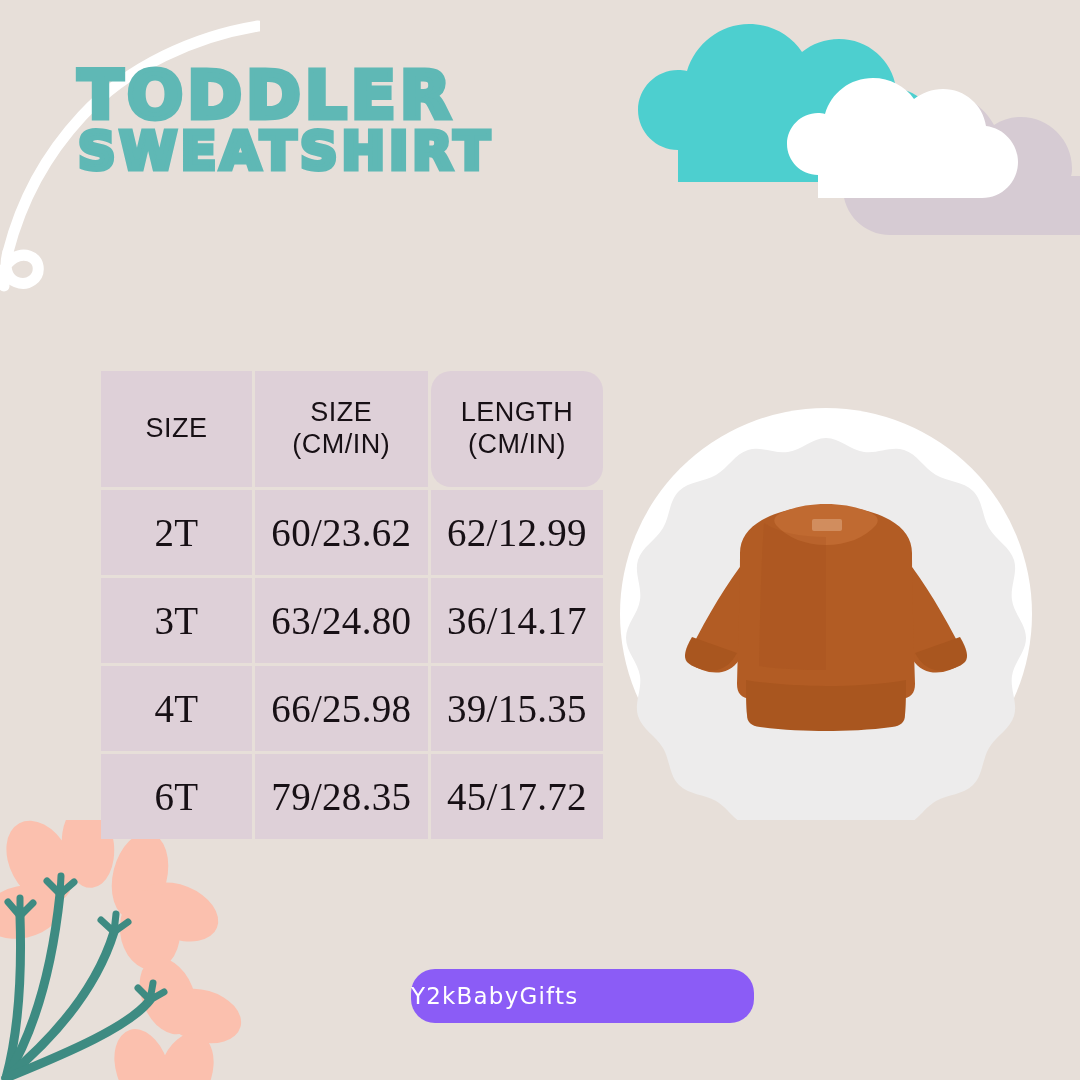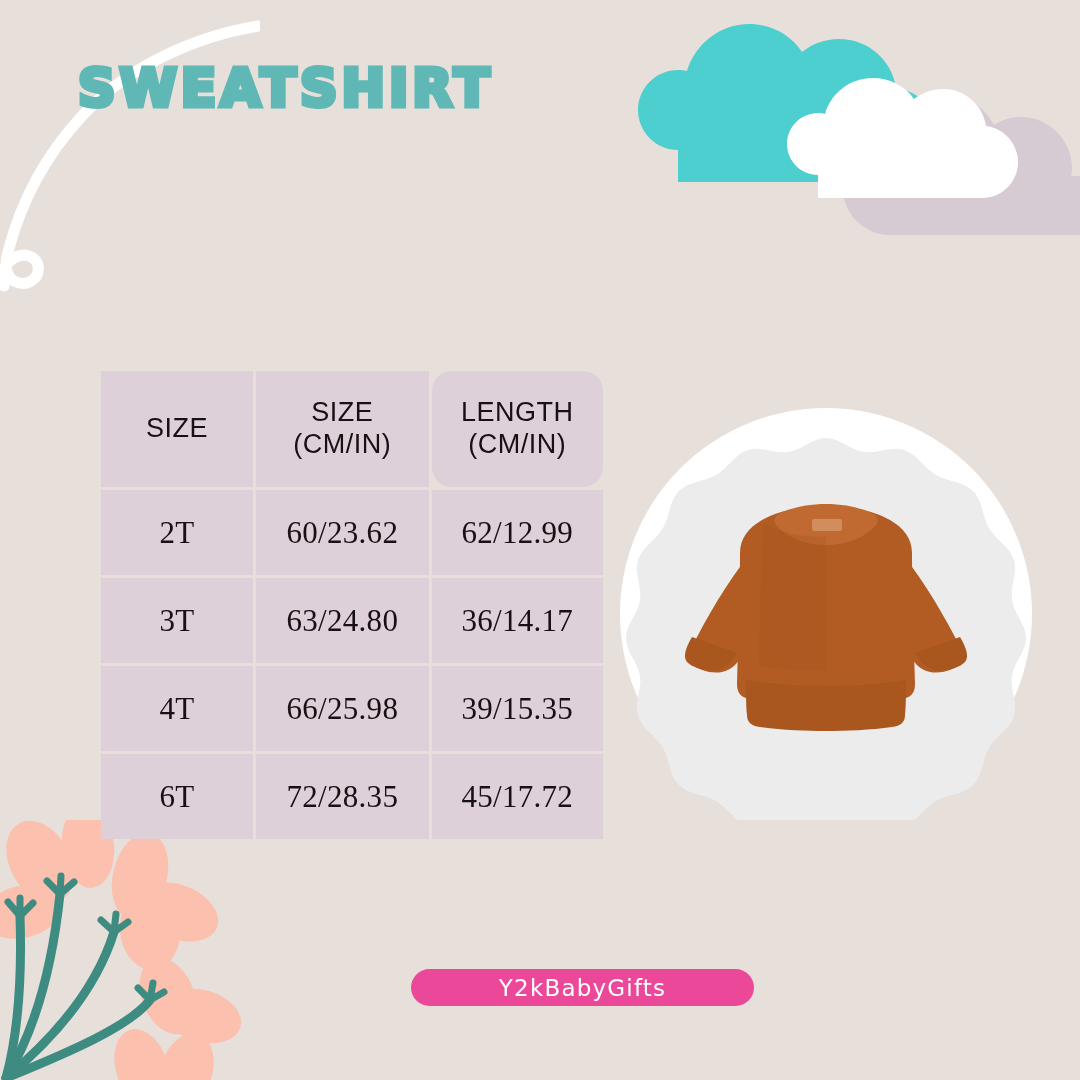--- a/index.html
+++ b/index.html
@@ -69,46 +69,45 @@
   .size-table th {
     height:116px;
     font-family:"Liberation Sans", sans-serif;
     font-size:27px;
     letter-spacing:0.5px;
     line-height:1.18;
     font-weight:400;
   }
   .size-table td {
     height:85px;
-    font-size:31px;
+    font-size:39px;
     letter-spacing:0.3px;
     margin-top:46px;
   }
   .col-size  { width:156px; }
   .col-width { width:175px; }
   .col-len   { width:174px;border-radius:20px; }
 
   
   .product {
     position:absolute;
     left:620px; top:408px;
     width:412px; height:412px;
   }
   .product svg { display:block; }
 
   
   .brand-badge {
     position:absolute;
     left:411px; top:969px;
-    width:343px; height:37px;
-    background:#ec4899;
+    width:343px; height:54px;
+    background:#8b5cf6;
     border-radius:24px;
     display:flex;
     align-items:center;
-    justify-content:center;
   }
   .brand-badge span {
     color:#FFFFFF;
     font-family:"DejaVu Sans", sans-serif;
     font-size:23px;
     letter-spacing:1.2px;
   }
 </style>
 </head>
 <body>
@@ -165,20 +164,21 @@
     <g stroke="#3E8B82" stroke-width="7" fill="none" stroke-linecap="round">
       <path d="M20 96 l-12 -14 M20 96 l0 -18 M20 96 l13 -13"></path>
       <path d="M60 74 l-13 -13 M60 74 l1 -18 M60 74 l14 -12"></path>
       <path d="M114 112 l-13 -12 M114 112 l2 -18 M114 112 l14 -10"></path>
       <path d="M150 180 l-12 -12 M150 180 l3 -17 M150 180 l14 -8"></path>
     </g>
   </svg>
 </div>
 
 <div class="headings">
+  <div class="title-line l1">Toddler</div>
   <div class="title-line l2">Sweatshirt</div>
 </div>
 
 <table class="size-table">
   <thead>
     <tr>
       <th class="col-size">SIZE</th>
       <th class="col-width">
         <div>SIZE</div>
         <div>(CM/IN)</div>
@@ -200,21 +200,21 @@
       <td>63/24.80</td>
       <td>36/14.17</td>
     </tr>
     <tr>
       <td>4T</td>
       <td>66/25.98</td>
       <td>39/15.35</td>
     </tr>
     <tr>
       <td>6T</td>
-      <td>72/28.35</td>
+      <td>79/28.35</td>
       <td>45/17.72</td>
     </tr>
   </tbody>
 </table>
 
 <div class="product">
   <svg width="412" height="412" viewBox="0 0 412 412">
     <defs>
       <clipPath id="scallopClip">
         <path d="M206 30

